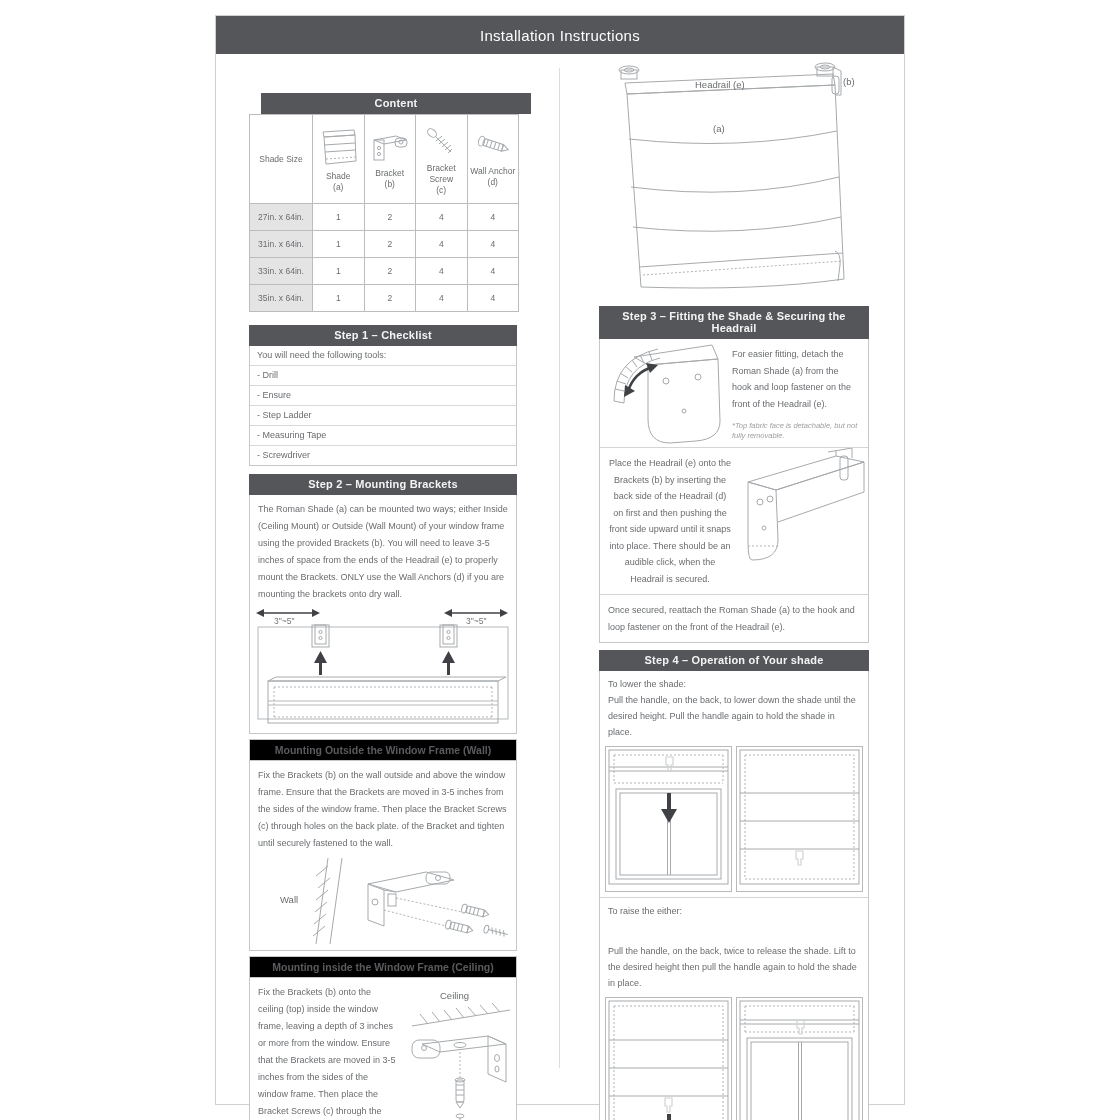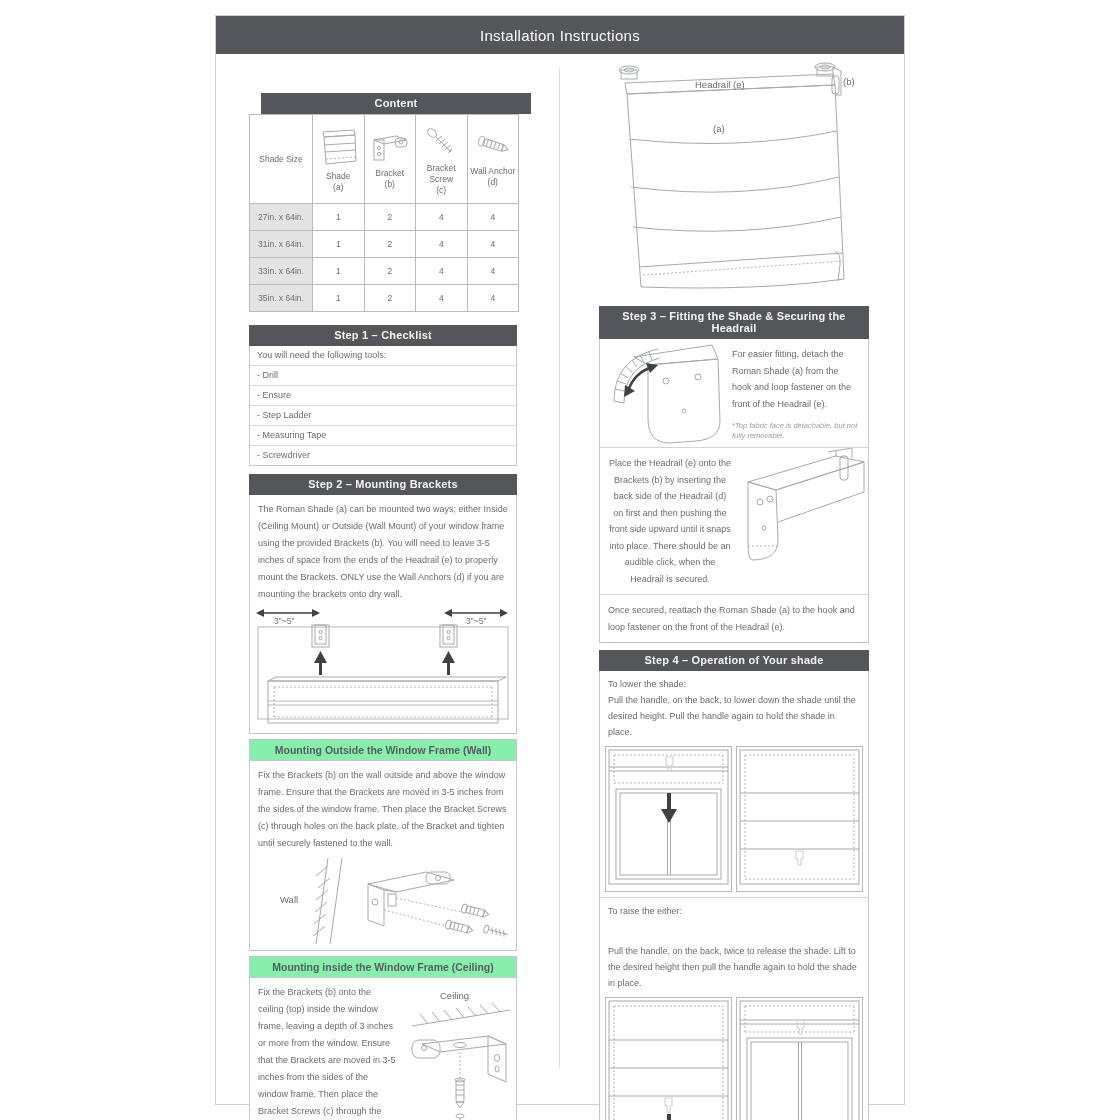--- a/index.html
+++ b/index.html
@@ -8,21 +8,21 @@
   .header-bar{position:absolute;left:0;top:0;width:100%;height:38px;background:#55565a;color:#fdfdfd;
     display:flex;align-items:center;justify-content:center;font-size:15px;letter-spacing:.3px;}
   .divider{position:absolute;left:343px;top:52px;height:1000px;width:1px;background:#dcdcdc;}
   .col{position:absolute;}
   .col-left{left:33px;top:77px;width:268px;}
   .col-right{left:383px;top:45px;width:270px;}
 
   .sec{margin-bottom:8px;}
   .sec-header{background:#55565a;color:#f4f4f4;text-align:center;font-size:11px;font-weight:bold;
     padding:4px 0 5px;letter-spacing:.2px;}
-  .sub-header{background:#86efac;color:#5a5b5e;text-align:center;font-size:10.5px;font-weight:bold;
+  .sub-header{background:#000000;color:#5a5b5e;text-align:center;font-size:10.5px;font-weight:bold;
     padding:4px 0;border-bottom:1px solid #c7c7c7;}
   .box{border:1px solid #c7c7c7;border-top:none;box-sizing:border-box;background:#fff;}
   .boxed{border:1px solid #c7c7c7;box-sizing:border-box;}
 
   
   table.ctab{border-collapse:collapse;width:270px;table-layout:fixed;}
   table.ctab td,table.ctab th{border:1px solid #bcbcbc;text-align:center;vertical-align:middle;
     font-size:8.5px;font-weight:normal;color:#6a6c6f;padding:0;}
   table.ctab .hrow th{height:88px;}
   table.ctab .drow td{height:26px;}

